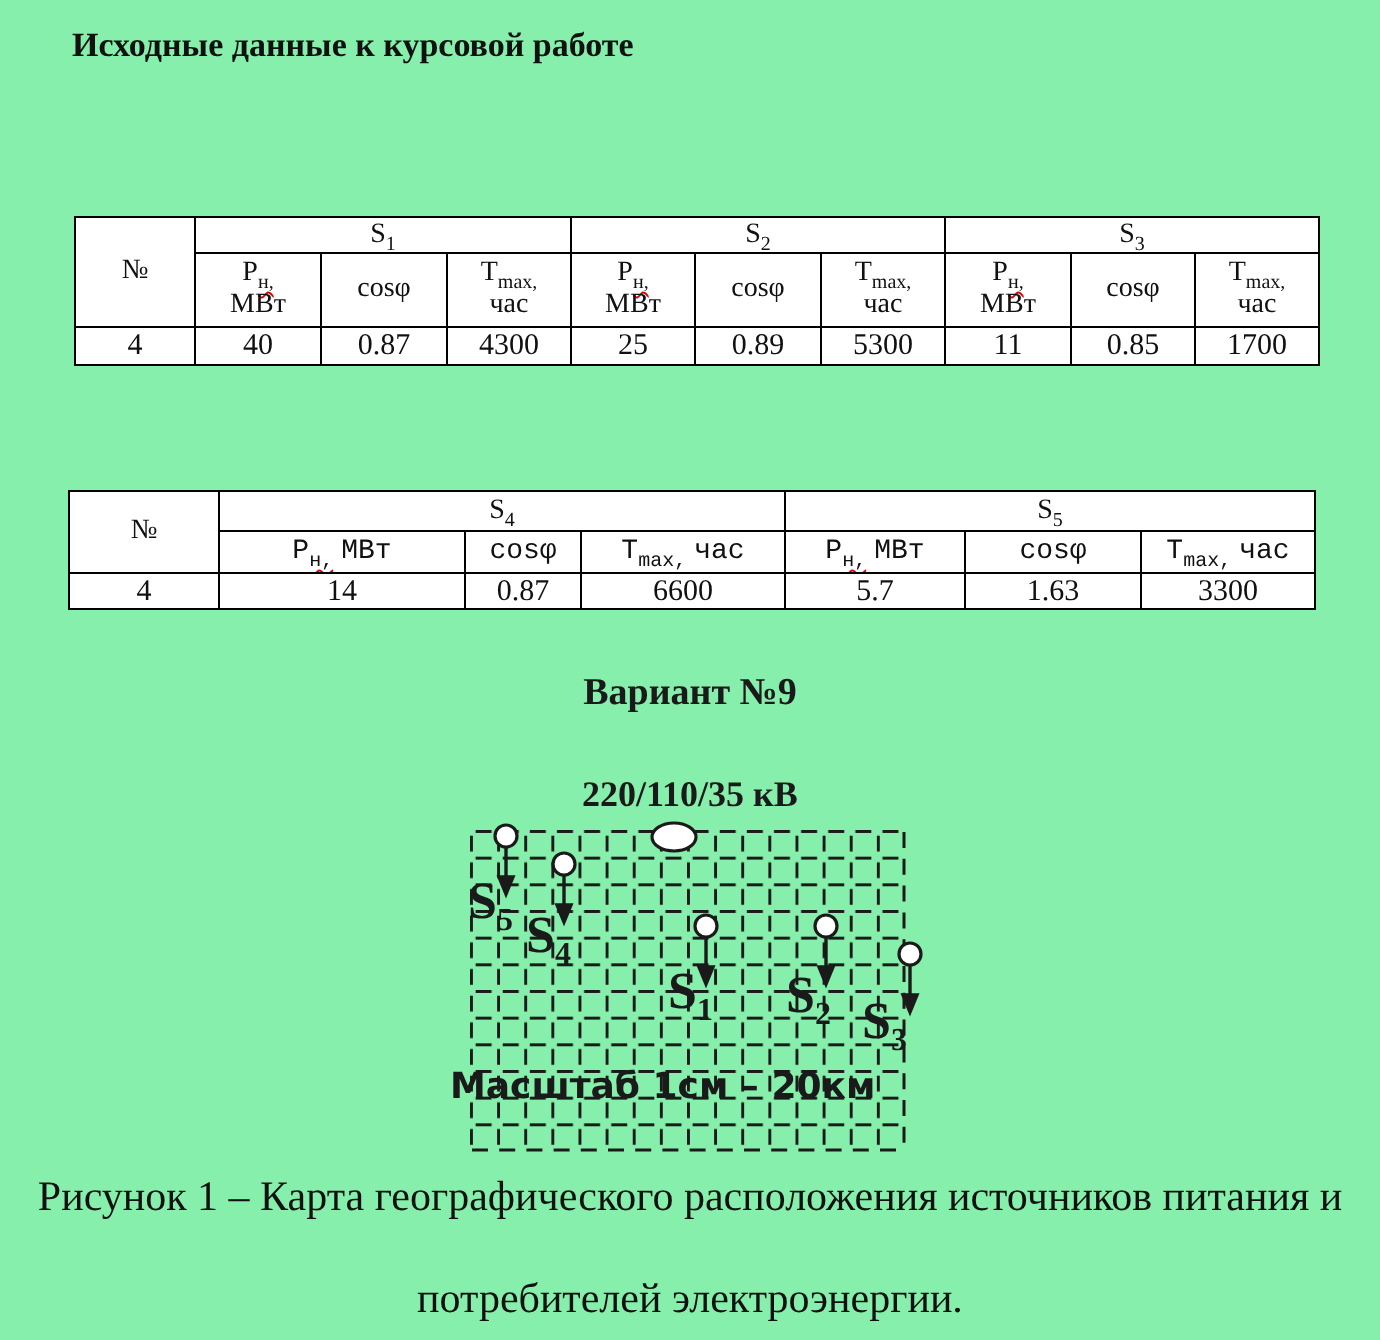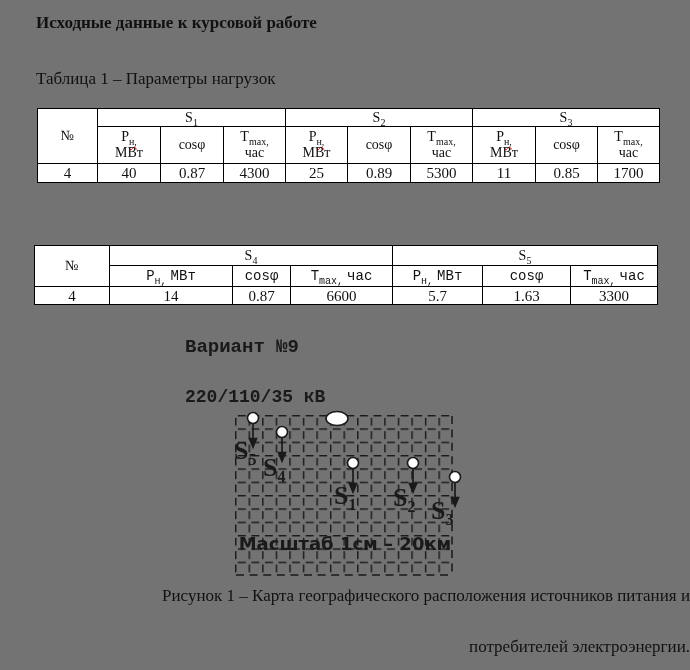--- a/index.html
+++ b/index.html
@@ -1,16 +1,16 @@
 <!DOCTYPE html>
 <html><head>
 <meta charset="utf-8">
 <style>
   html,body{margin:0;padding:0;background:#ffffff;}
-  #page{position:relative;width:690px;height:670px;background:#737373;overflow:hidden;
+  #page{position:relative;width:690px;height:670px;background:#86efac;overflow:hidden;
         font-family:"Liberation Serif",serif;color:#111;}
 
   .doc-title{position:absolute;left:36px;top:13px;font-size:17px;font-weight:bold;}
   .tbl-caption{position:absolute;left:36px;font-size:17px;}
   #t1-caption{top:69px;}
   #t2-caption{top:209px;}
 
   table{border-collapse:collapse;table-layout:fixed;position:absolute;background:#fff;}
   #table1{left:37px;top:108px;width:622px;}
   #table2{left:34px;top:245px;width:623px;}
@@ -19,51 +19,50 @@
   tr.sec-row td{height:17px;}
   #table2 tr.sec-row td{height:19px;}
   tr.hdr-row td{height:36px;}
   #table2 tr.hdr-row td{height:20px;font-family:Liberation Mono, monospace;}
   tr.data-row td{height:18px;font-size:15px;}
   #table2 tr.data-row td{height:17px;}
   sub{font-size:10px;line-height:0;}
   .sq{text-decoration:underline wavy #e00000 1px;text-decoration-skip-ink:none;}
   .unit-inline{margin-left:4px;}
 
-  .fig-text{position:absolute;left:185px;width:320px;text-align:left;
-            font-family:Liberation Mono, monospace;font-weight:bold;color:#1a1a1a;}
+  .fig-text{position:absolute;left:185px;width:320px;text-align:center;
+            font-family:Liberation Serif, serif;font-weight:bold;color:#1a1a1a;}
   #variant-title{top:336px;font-size:19px;}
   #ip-label{top:366px;font-size:18px;}
   #voltage-label{top:387px;font-size:18px;}
 
   #grid-svg{position:absolute;left:235px;top:415px;overflow:visible;}
-  #scale-label{position:absolute;left:225px;top:533px;width:240px;text-align:center;
+  #scale-label{position:absolute;left:225px;top:533px;width:240px;text-align:left;
                font-family:"DejaVu Sans",sans-serif;font-weight:bold;font-size:18px;color:#1a1a1a;}
 
   .s-label{position:absolute;font-size:26px;line-height:22px;font-weight:bold;
            color:#1a1a1a;font-family:"Liberation Serif",serif;}
   .s-label sub{font-size:16px;}
   #s5{left:234px;top:440px;}
   #s4{left:263px;top:457px;}
   #s1{left:334px;top:485px;}
   #s2{left:393px;top:487px;}
   #s3{left:431px;top:500px;}
 
-  .fig-caption{position:absolute;left:0;width:690px;text-align:right;font-size:17px;}
+  .fig-caption{position:absolute;left:0;width:690px;text-align:center;font-size:21px;}
   #caption-line1{top:586px;}
   #caption-line2{top:637px;}
 </style>
 </head>
 <body>
 
 <div id="page">
 
   <div class="doc-title">Исходные данные к курсовой работе</div>
 
-  <div class="tbl-caption" id="t1-caption">Таблица 1 – Параметры нагрузок</div>
 
   <table id="table1">
     <colgroup>
       <col style="width:60px">
         <col style="width:63px">
         <col style="width:63px">
         <col style="width:62px">
       <col style="width:62px">
         <col style="width:63px">
         <col style="width:62px">

